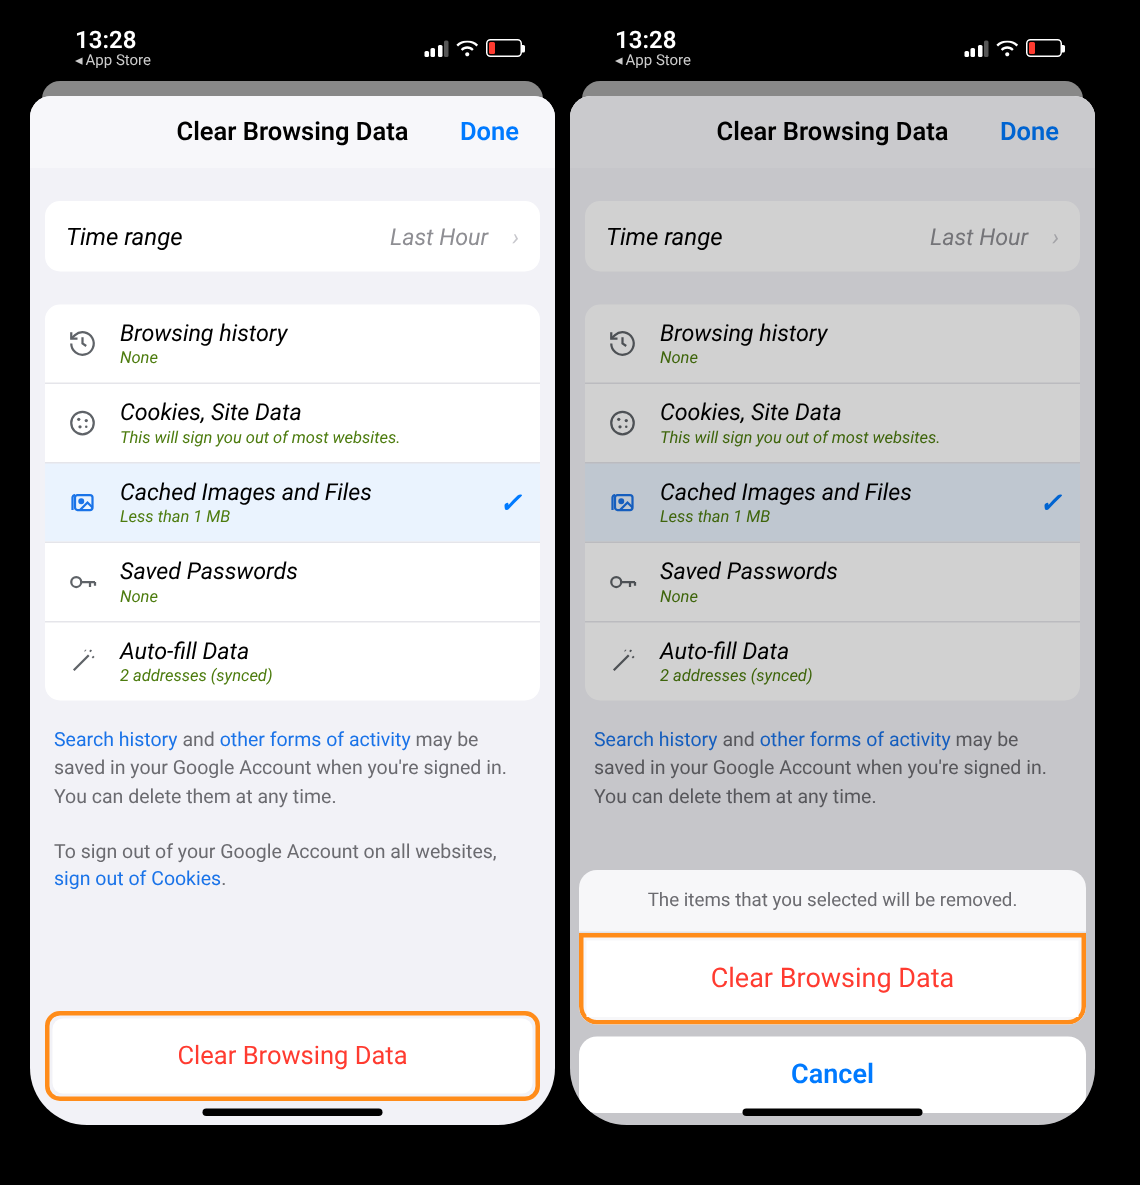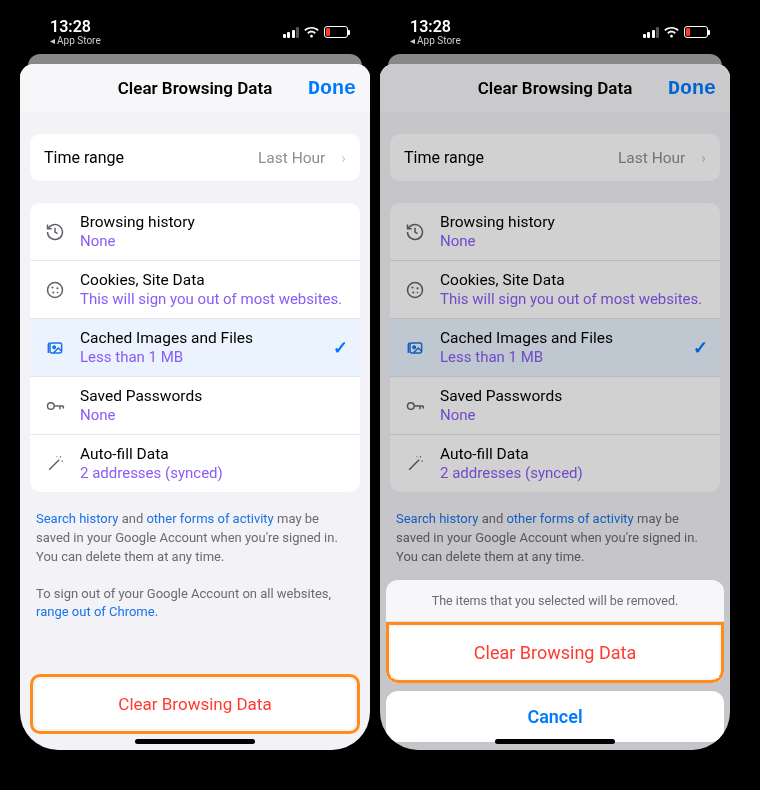--- a/index.html
+++ b/index.html
@@ -63,36 +63,37 @@
     justify-content:center;
   }
   .sheet.dimmed::after {
     content:""; position:absolute; inset:0; background:rgba(0,0,0,0.18); pointer-events:none;
   }
   .sheet-header {
     height:48px; display:flex; align-items:center; justify-content:center; position:relative;
     background:#f7f7fa;
   }
   .sheet-title { font-size:17px; font-weight:600; color:#000; }
-  .sheet-done { position:absolute; right:14px; font-size:20px; font-weight:600; color:#007aff;font-family:Liberation Mono, monospace; }
+  .sheet-done { position:absolute; right:24px; font-size:17px; font-weight:600; color:#007aff; }
 
   .content { flex:1; overflow:auto; padding:0 10px; }
 
   .group {
     background:#fff; border-radius:10px; margin-top:22px; overflow:hidden;
   }
   .row {
     display:flex; align-items:center; padding:10px 12px; min-height:46px;
     border-top:1px solid #e5e5ea;
+    font-style:italic;
   }
   .row:first-child { border-top:none; }
   .row-icon { width:26px; display:flex; justify-content:center; color:#5f6368; margin-right:12px; flex-shrink:0; }
   .row-text { flex:1; }
   .row-title { font-size:15.5px; color:#000; }
-  .row-sub { font-size:15px; color:#8b5cf6; margin-top:1px; }
+  .row-sub { font-size:11px; color:#4d7c0f; margin-top:1px; }
   .row-right { color:#8e8e93; font-size:15.5px; display:flex; align-items:center; gap:16px;}
   .chev { color:#c7c7cc; }
   .row.selected { background:#eaf3fe; }
   .row.selected .row-icon { color:#1a73e8; }
   .check { color:#007aff; font-size:18px; font-weight:700; }
 
   .time-row { display:flex; align-items:center; justify-content:space-between; padding:14px 14px; }
   .time-row .label { font-size:16px; color:#000; }
 
   .footer-note { font-size:13px; color:#6b6b70; line-height:1.45; padding:18px 6px 0 6px; }
@@ -238,21 +239,21 @@
               <div class="row-title">Auto-fill Data</div>
               <div class="row-sub">2 addresses (synced)</div>
             </div>
           </div>
         </div>
 
         <div class="footer-note">
           <span class="link">Search history</span><span> and </span><span class="link">other forms of activity</span><span> may be saved in your Google Account when you're signed in. You can delete them at any time.</span>
         </div>
         <div class="footer-note">
-          <span>To sign out of your Google Account on all websites, </span><span class="link">range out of Chrome</span><span>.</span>
+          <span>To sign out of your Google Account on all websites, </span><span class="link">sign out of Cookies</span><span>.</span>
         </div>
       </div>
 
       <div class="bottom-area">
         <div class="highlight-box">
           <div class="big-btn red">Clear Browsing Data</div>
         </div>
       </div>
       <div class="home-indicator"></div>
     </div>

